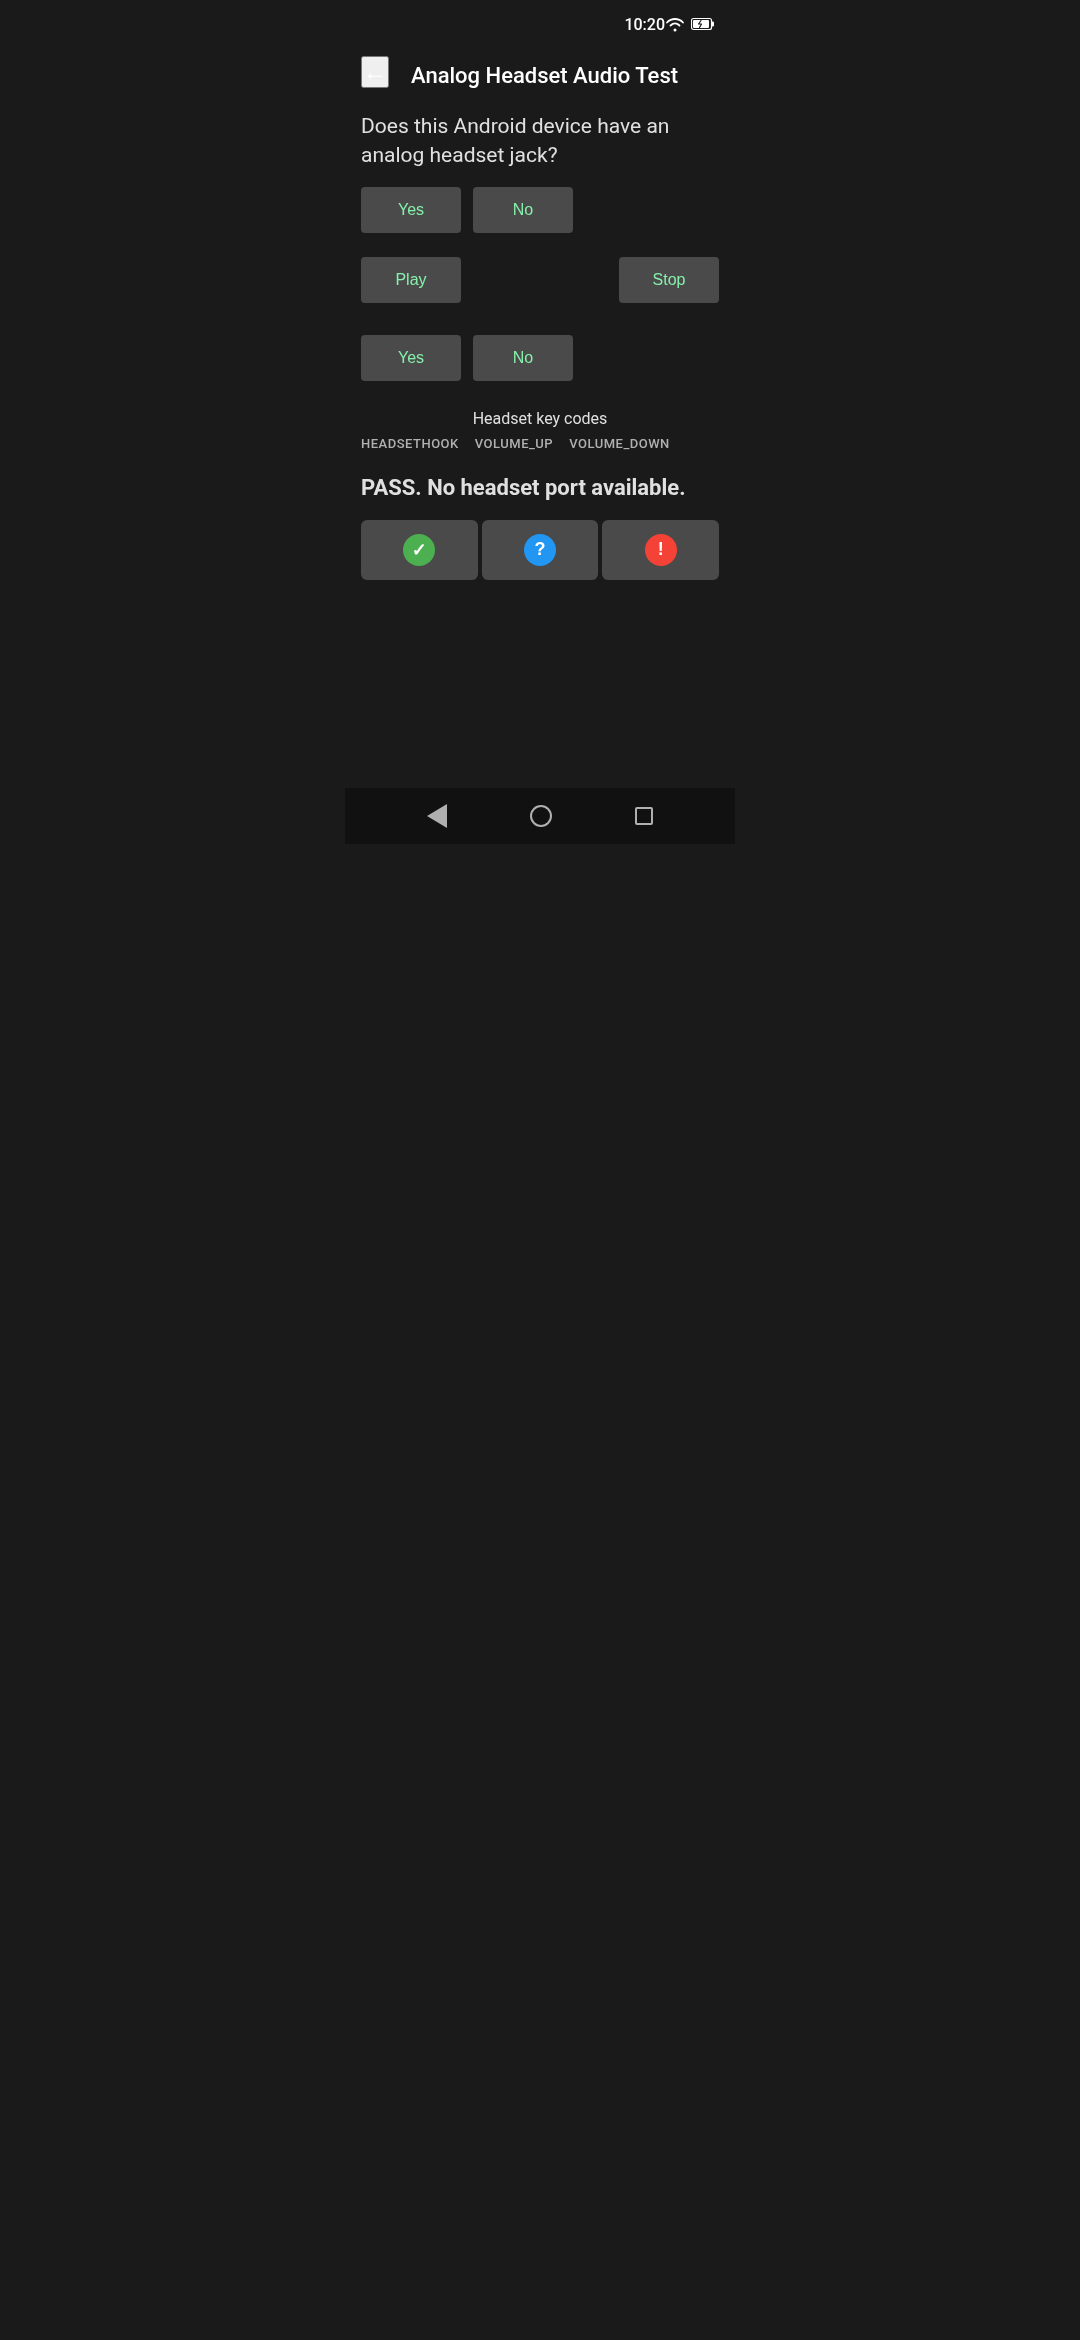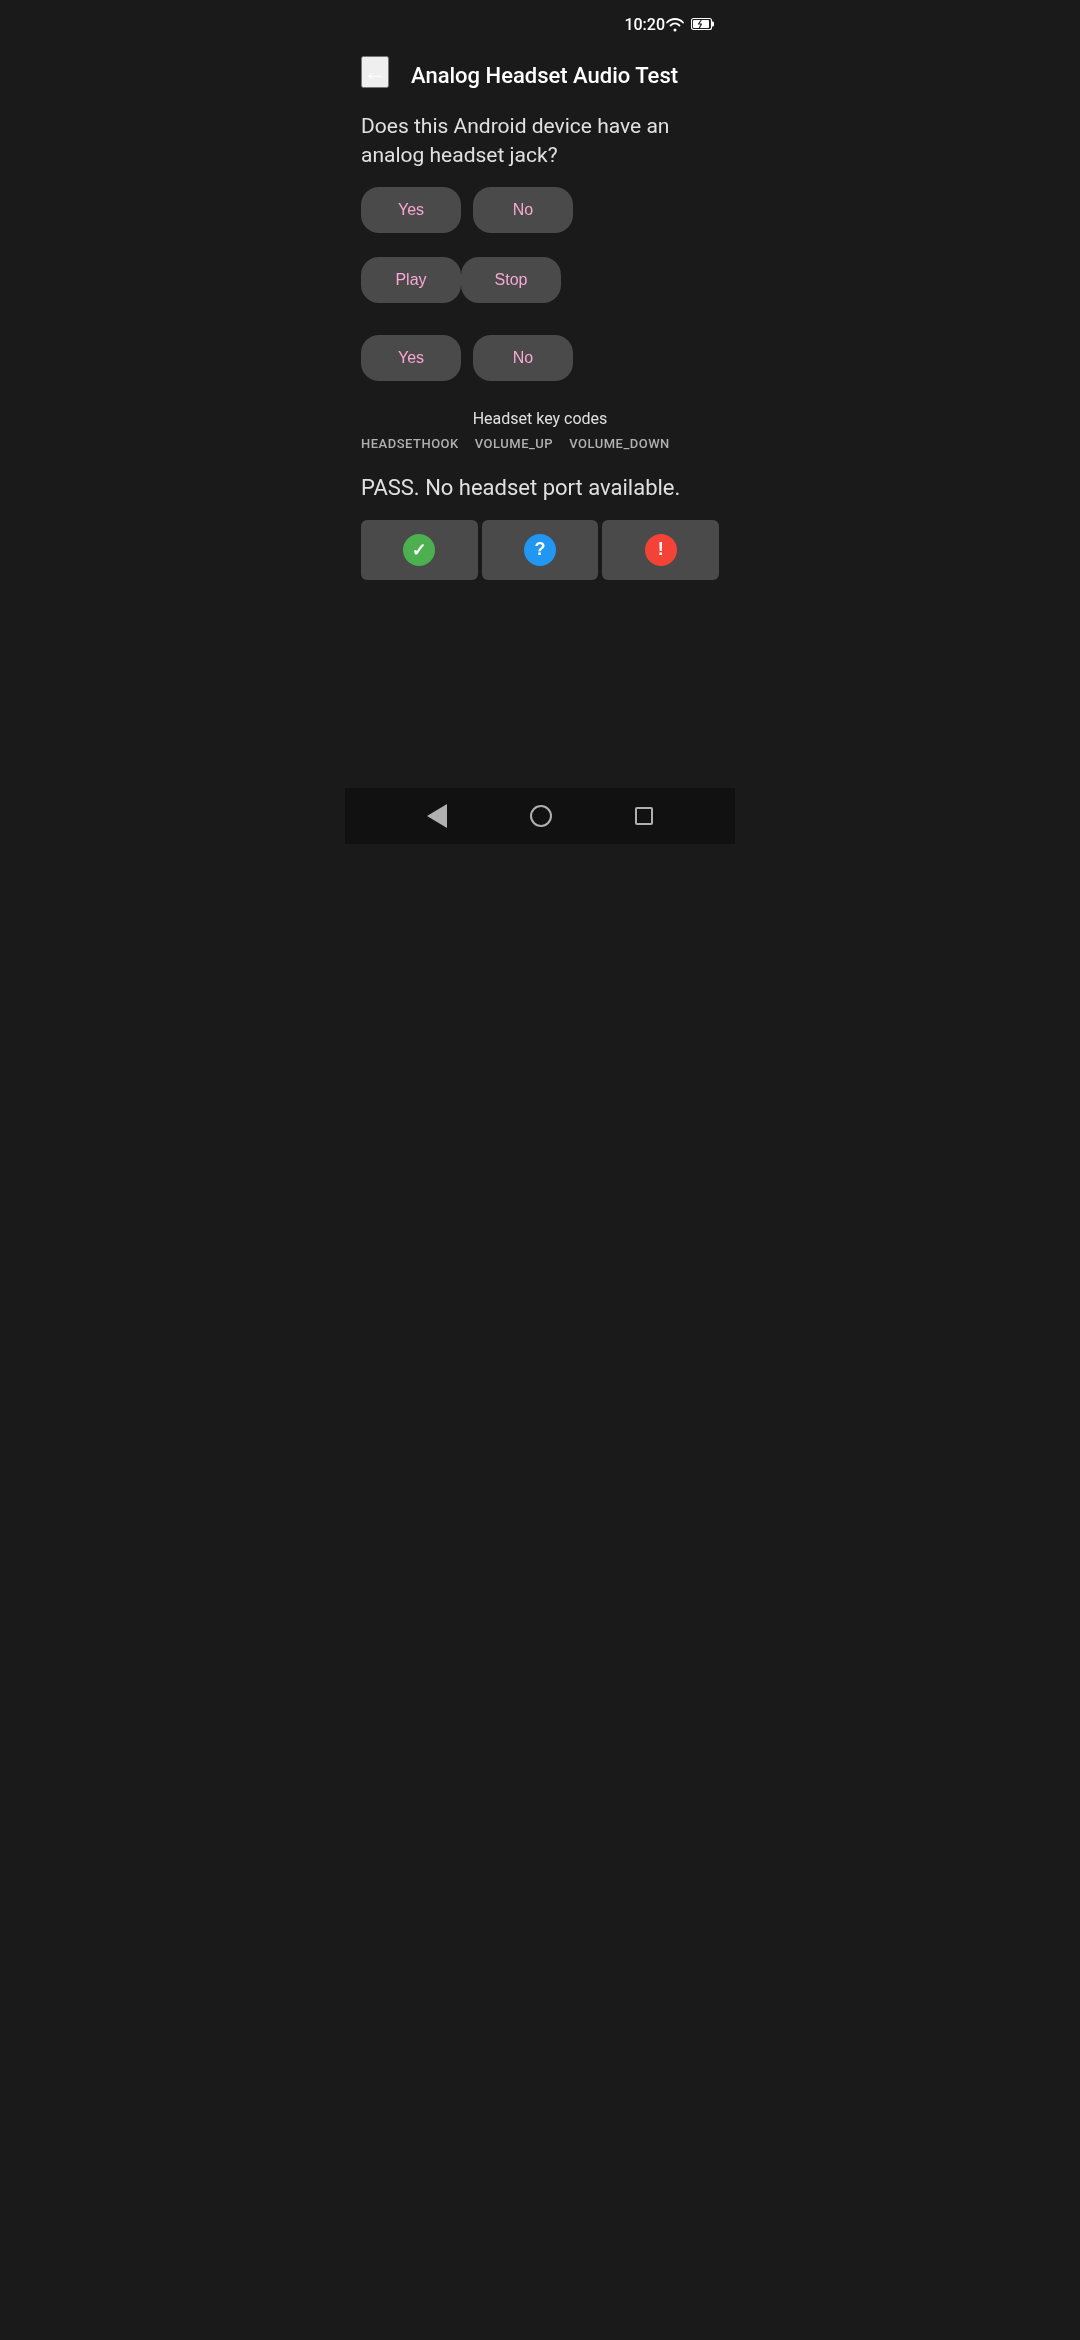--- a/index.html
+++ b/index.html
@@ -78,41 +78,42 @@
 
     .button-row {
       display: flex;
       gap: 12px;
       margin-bottom: 24px;
     }
 
     .btn {
       padding: 14px 32px;
       background-color: #4a4a4a;
-      color: #f9a8d4;
+      color: #86efac;
       border: none;
-      border-radius: 18px;
+      border-radius: 4px;
       font-size: 16px;
       font-weight: 500;
       cursor: pointer;
       min-width: 100px;
       text-align: center;
     }
 
     .section-text {
       font-size: 16px;
       color: #e0e0e0;
       margin-bottom: 16px;
       line-height: 1.4;
     }
 
     .play-stop-row {
       display: flex;
       gap: 0;
       margin-bottom: 32px;
+      justify-content: space-between;
     }
 
     .yes-no-row {
       display: flex;
       gap: 12px;
       margin-bottom: 28px;
     }
 
     .headset-key-codes-label {
       font-size: 16px;
@@ -131,21 +132,21 @@
       font-size: 13px;
       color: #b0b0b0;
       font-weight: 500;
       letter-spacing: 0.5px;
     }
 
     .pass-text {
       font-size: 22px;
       color: #e0e0e0;
       margin-bottom: 20px;
-      font-weight: 400;
+      font-weight: 700;
     }
 
     
     .action-buttons-row {
       display: flex;
       gap: 4px;
       margin-bottom: 20px;
     }
 
     .action-btn {

